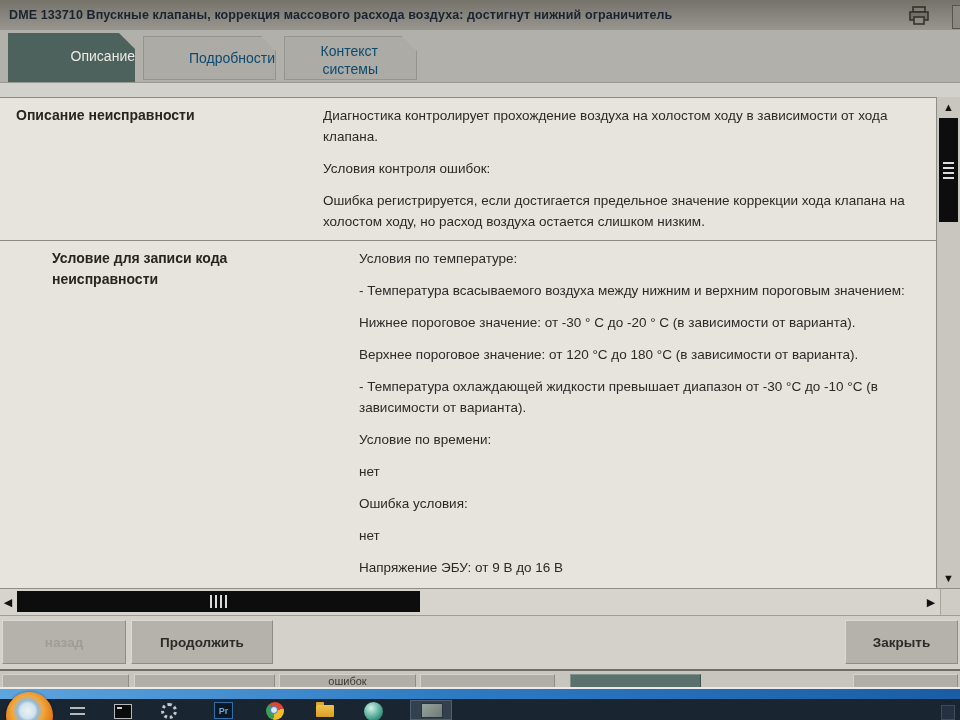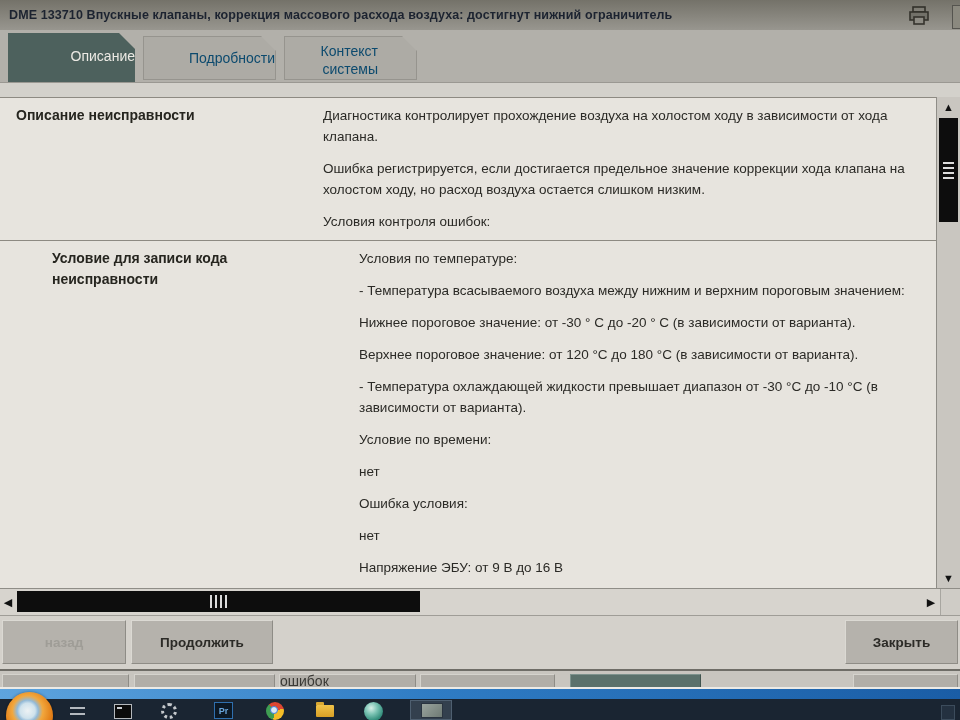--- a/index.html
+++ b/index.html
@@ -113,21 +113,21 @@
   .btn-close{left:845px;width:113px;}
   
   .bgrow{
     position:absolute;left:0;top:669px;width:960px;height:18px;
     background:#c8c5bf;border-top:2px solid #6f6d67;box-sizing:border-box;
     overflow:hidden;
   }
   .bg-btn{
     position:absolute;top:3px;height:22px;background:#b1aea8;
     border:1px solid;border-color:#d5d3cd #8e8c86 #8e8c86 #d5d3cd;box-sizing:border-box;
-    font-size:14px;color:#3a3935;text-align:left;line-height:13px;
+    font-size:11px;color:#3a3935;text-align:center;line-height:13px;
   }
   .bg-btn.teal{background:#5b716b;border-color:#7d928c #40534e #40534e #7d928c;}
   .bb1{left:2px;width:127px;}
   .bb2{left:134px;width:141px;}
   .bb3{left:279px;width:137px;}
   .bb4{left:420px;width:135px;}
   .bb5{left:570px;width:131px;}
   .bb6{left:853px;width:105px;}
   .white-line{position:absolute;left:0;top:687px;width:960px;height:2px;background:#eceae6;}
   .blue-strip{
@@ -200,22 +200,22 @@
 </div>
 <div class="gap-strip"></div>
 
 <div class="content">
   <div class="section s1">
     <div class="sec-label">
       <span>Описание неисправности</span>
     </div>
     <div class="sec-body">
       <p>Диагностика контролирует прохождение воздуха на холостом ходу в зависимости от хода клапана.</p>
+      <p>Условия контроля ошибок:</p>
       <p>Ошибка регистрируется, если достигается предельное значение коррекции хода клапана на холостом ходу, но расход воздуха остается слишком низким.</p>
-      <p>Условия контроля ошибок:</p>
     </div>
   </div>
   <div class="section s2">
     <div class="sec-label">
       <span>Условие для записи кода неисправности</span>
     </div>
     <div class="sec-body">
       <p>Условия по температуре:</p>
       <p>- Температура всасываемого воздуха между нижним и верхним пороговым значением:</p>
       <p>Нижнее пороговое значение: от -30 ° C до -20 ° C (в зависимости от варианта).</p>

